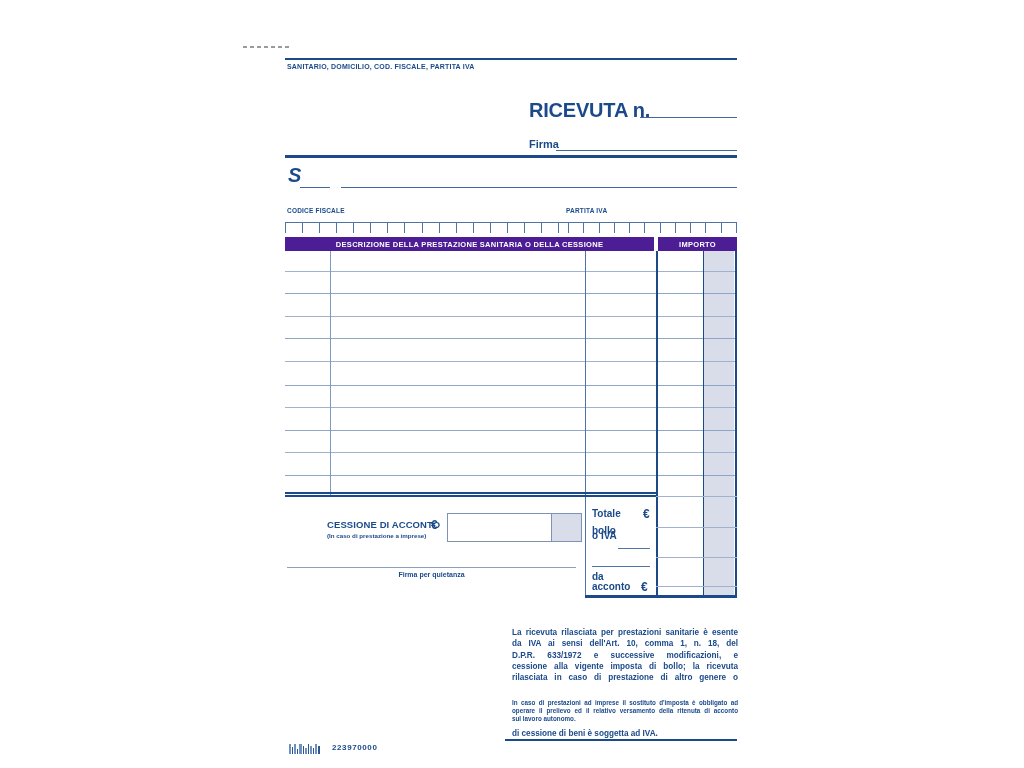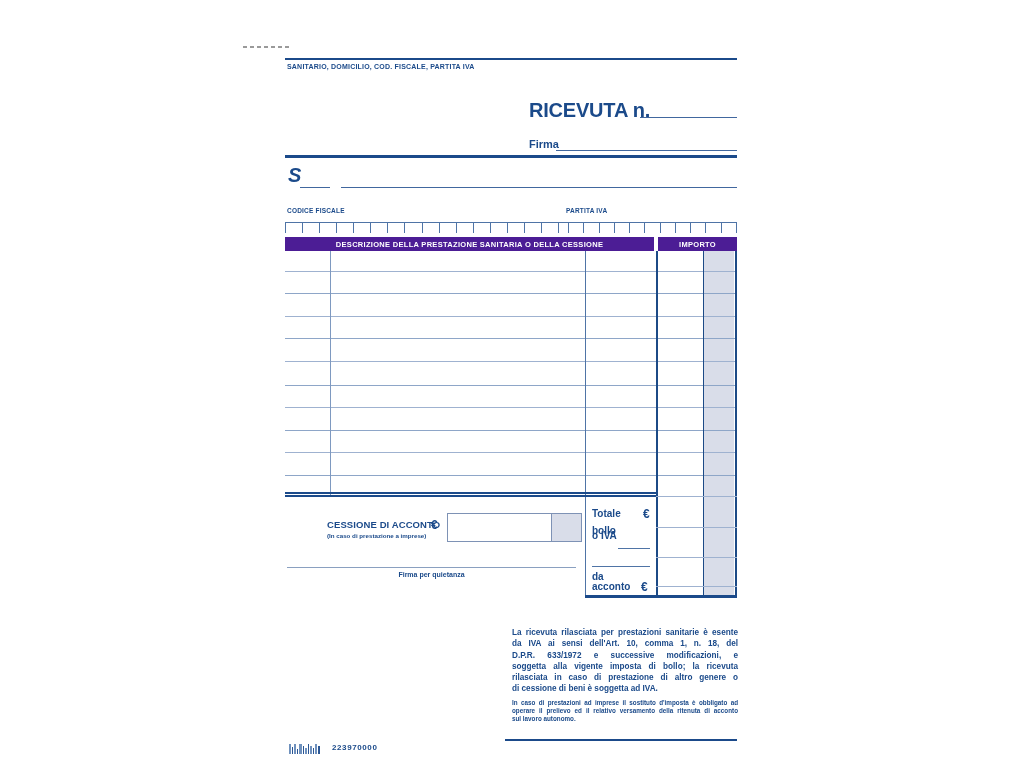--- a/index.html
+++ b/index.html
@@ -45,21 +45,21 @@
 
   .firma-label { position:absolute; left:287px; top:571px; width:289px; text-align:center; font-size:7px; font-weight:bold; }
 
   .tot-word { position:absolute; font-size:10px; font-weight:bold; }
 
   .marca-box { position:absolute; left:287px; top:603px; width:216px; height:135px; border:1px solid #8a9cbf; }
   .marca-text { margin-top:55px; text-align:center; font-size:8.5px; font-weight:bold; line-height:14px; letter-spacing:0.3px; }
 
   .legal { position:absolute; left:512px; top:627px; width:226px; }
   .legal-line { font-size:8.2px; font-weight:bold; line-height:11.3px; text-align:justify; text-align-last:justify; }
-  .legal-line.last { text-align:left; text-align-last:left; }
+  .legal-line.last { text-align:left; text-align-last:left;margin-top:45px; }
   .legal-small { position:absolute; left:512px; top:699px; width:226px; }
   .legal-small-line { font-size:6.3px; font-weight:600; line-height:7.8px; text-align:justify; text-align-last:justify; }
   .legal-small-line.last { text-align:left; text-align-last:left; }
 
   .barcode { position:absolute; left:289px; top:744px; height:10px; display:flex; align-items:flex-end; gap:1px; }
   .bar { background:#6f91bd; display:inline-block; }
   .bar.d { background:#2a5694; }
   .code { position:absolute; left:332px; top:743px; font-size:8px; font-weight:bold; letter-spacing:0.6px; }
 </style>
 </head>
@@ -180,21 +180,21 @@
   <div class="row-line" style="left:656px; top:557px; width:81px;"></div>
   <div class="row-line" style="left:656px; top:586px; width:81px;"></div>
   <div class="abs" style="left:657px; top:497px; width:46px; height:98px;"></div>
   <div class="hline" style="left:585px; top:595px; width:152px; height:2.5px;"></div>
 
 
   <div class="legal">
     <div class="legal-line">La ricevuta rilasciata per prestazioni sanitarie è esente</div>
     <div class="legal-line">da IVA ai sensi dell'Art. 10, comma 1, n. 18, del</div>
     <div class="legal-line">D.P.R. 633/1972 e successive  modificazioni, e</div>
-    <div class="legal-line">soggetta alla vigente imposta di bollo; la ricevuta</div>
+    <div class="legal-line">cessione alla vigente imposta di bollo; la ricevuta</div>
     <div class="legal-line">rilasciata in caso di prestazione di altro genere o</div>
     <div class="legal-line last">di cessione di beni è soggetta ad IVA.</div>
   </div>
   <div class="legal-small">
     <div class="legal-small-line">In caso di prestazioni ad imprese il sostituto d'imposta è obbligato ad</div>
     <div class="legal-small-line">operare il prelievo ed il relativo versamento della ritenuta di acconto</div>
     <div class="legal-small-line last">sul lavoro autonomo.</div>
   </div>
 
   <div class="hline" style="left:505px; top:739px; width:232px; height:2px;"></div>

